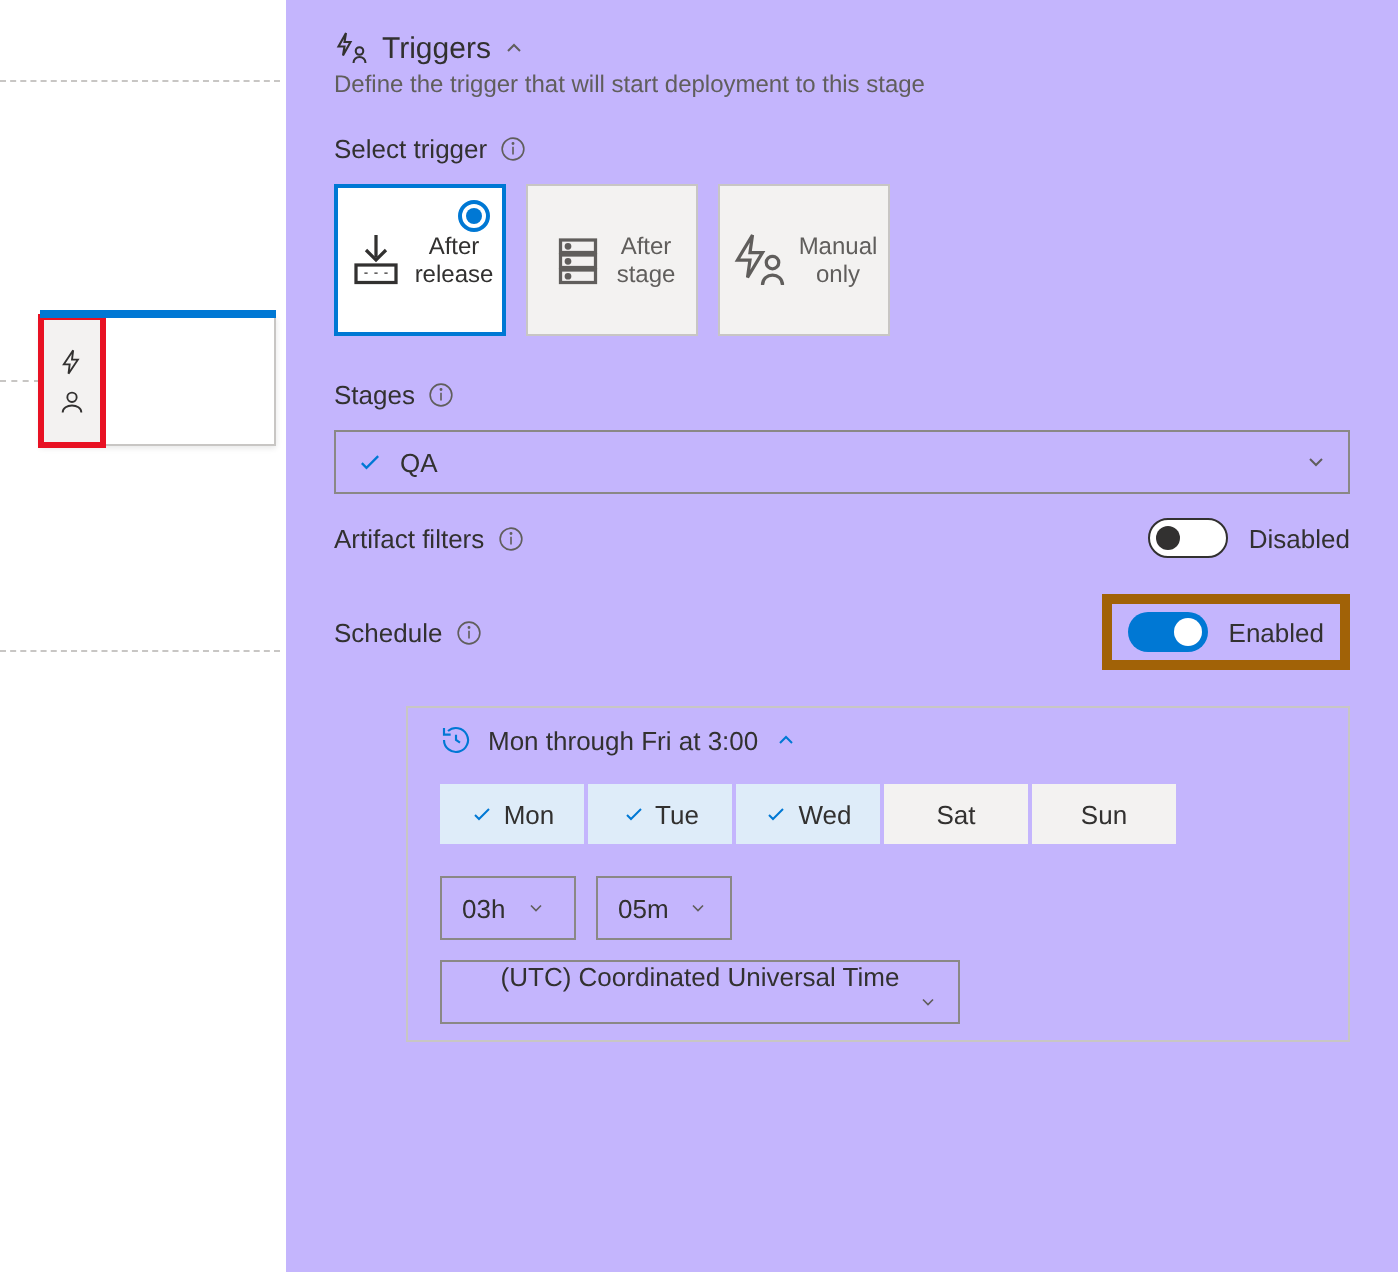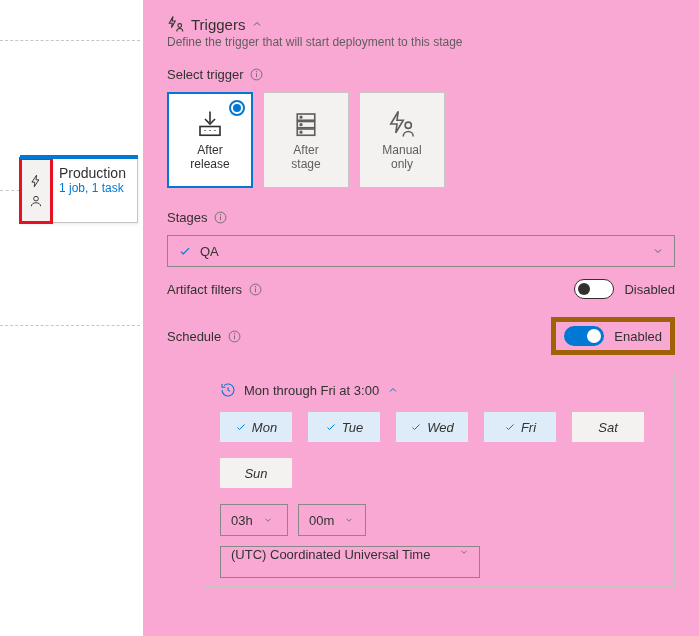--- a/index.html
+++ b/index.html
@@ -12,30 +12,30 @@
     .hline.bot { top: 325px; }
     
     .stage-card { position: absolute; left: 20px; top: 158px; width: 118px; height: 65px; border: 1px solid #c8c6c4; background: #fff; box-shadow: 0 1px 3px rgba(0,0,0,0.1); display: flex; }
     .stage-card::before { content: ""; position: absolute; top: -4px; left: -1px; right: -1px; height: 4px; background: #0078d4; }
     .stage-conditions { width: 30px; border-right: 1px solid #c8c6c4; display: flex; flex-direction: column; align-items: center; justify-content: center; gap: 6px; background: #f3f2f1; }
     .stage-conditions.highlight { outline: 3px solid #e81123; outline-offset: -1px; }
     .stage-body { flex: 1; padding: 6px 8px; overflow: hidden; }
     .stage-title { font-size: 14px; color: #323130; white-space: nowrap; overflow: hidden; }
     .stage-sub { font-size: 12px; color: #0078d4; white-space: nowrap; overflow: hidden; }
     
-    .panel { position: absolute; left: 143px; top: 0; right: 0; bottom: 0; background: #f9a8d4; padding: 15px 24px 0 24px; overflow: hidden; }
+    .panel { position: absolute; left: 143px; top: 0; right: 0; bottom: 0; background: #c4b5fd; padding: 15px 24px 0 24px; overflow: hidden; }
     
     .panel-header { display: flex; align-items: center; gap: 6px; font-size: 15px; font-weight: 400; }
     .panel-subtitle { font-size: 12px; color: #605e5c; margin-top: 2px; margin-bottom: 18px; }
     
     .field-row { display: flex; align-items: center; gap: 6px; margin-bottom: 10px; font-size: 13px; }
     .info-icon { display: inline-flex; align-items: center; justify-content: center; width: 14px; height: 14px; color: #605e5c; }
     
     .trigger-options { display: flex; gap: 10px; margin-bottom: 22px; }
-    .trigger-card { width: 86px; height: 96px; border: 1px solid #c8c6c4; background: #f3f2f1; display: flex; flex-direction: column; align-items: center; justify-content: center; gap: 4px; cursor: pointer; position: relative; }
+    .trigger-card { width: 86px; height: 76px; border: 1px solid #c8c6c4; background: #f3f2f1; display: flex; align-items: center; justify-content: center; gap: 4px; cursor: pointer; position: relative; }
     .trigger-card.selected { border: 2px solid #0078d4; background: #fff; }
     .trigger-card .radio { position: absolute; top: 6px; right: 6px; width: 16px; height: 16px; border-radius: 50%; border: 2px solid #0078d4; display: none; align-items: center; justify-content: center; }
     .trigger-card.selected .radio { display: flex; }
     .trigger-card .radio::after { content: ""; width: 8px; height: 8px; border-radius: 50%; background: #0078d4; }
     .trigger-label { font-size: 12px; text-align: center; line-height: 1.2; color: #605e5c; }
     .trigger-card.selected .trigger-label { color: #323130; }
     .trigger-icon { color: #323130; }
     
     .select-box { width: 100%; height: 32px; border: 1px solid #8a8886; display: flex; align-items: center; padding: 0 10px; cursor: pointer; margin-bottom: 12px; }
     .select-box .chev { margin-left: auto; color: #605e5c; }
@@ -51,28 +51,28 @@
     .toggle.off::after { content: ""; position: absolute; left: 3px; top: 3px; width: 12px; height: 12px; border-radius: 50%; background: #323130; }
     .toggle.on { background: #0078d4; }
     .toggle.on::after { content: ""; position: absolute; right: 3px; top: 3px; width: 14px; height: 14px; border-radius: 50%; background: #fff; }
     .toggle-label { margin-left: 10px; }
     .enabled-highlight { border: 5px solid #a16207; padding: 4px 8px; display: flex; align-items: center; }
     
     .schedule-box { border: 1px solid #c8c6c4; padding: 8px 16px; margin-left: 36px; }
     .schedule-header { display: flex; align-items: center; gap: 8px; color: #0078d4; margin-bottom: 14px; cursor: pointer; }
     .schedule-header .txt { color: #323130; }
     
-    .days-row { display: flex; flex-wrap: wrap; gap: 16px; margin-bottom: 16px; font-style: italic; }
+    .days-row { display: flex; flex-wrap: wrap; gap: 2px; margin-bottom: 16px; }
     .day-chip { width: 72px; height: 30px; display: flex; align-items: center; justify-content: center; gap: 5px; font-size: 13px; background: #f3f2f1; cursor: pointer; }
     .day-chip.active { background: #deecf9; color: #323130; }
     .day-chip .ck { color: #0078d4; }
     
     .time-row { display: flex; gap: 10px; margin-bottom: 10px; }
     .time-select { height: 32px; border: 1px solid #8a8886; display: flex; align-items: center; padding: 0 10px; gap: 10px; cursor: pointer; min-width: 68px; }
-    .tz-select { height: 32px; border: 1px solid #8a8886; display: flex; padding: 0 10px; cursor: pointer; width: 260px; }
+    .tz-select { height: 32px; border: 1px solid #8a8886; display: flex; align-items: center; padding: 0 10px; cursor: pointer; width: 260px; flex-direction: column; }
     
     svg { display: block; }
   </style>
 </head>
 <body>
 
 <div class="pipeline-area">
   <div class="hline top"></div>
   <div class="hline mid"></div>
   <div class="hline bot"></div>
@@ -82,24 +82,20 @@
         <svg width="14" height="14" viewBox="0 0 24 24" fill="none" stroke="#323130" stroke-width="1.6">
             <path d="M13 2 5 14h5l-1 8 8-12h-5l1-8z"></path>
           </svg>
       </span>
       <span>
         <svg width="14" height="14" viewBox="0 0 24 24" fill="none" stroke="#323130" stroke-width="1.6">
             <circle cx="12" cy="8" r="4"></circle>
             <path d="M4 21c0-4 4-6 8-6s8 2 8 6"></path>
           </svg>
       </span>
-    </div>
-    <div class="stage-body">
-      <div class="stage-title">Production</div>
-      <div class="stage-sub">1 job, 1 task</div>
     </div>
   </div>
 </div>
 
 <div class="panel">
   <div class="panel-header">
     <span>
       <svg width="18" height="18" viewBox="0 0 24 24" fill="none" stroke="#323130" stroke-width="1.4">
           <path d="M8 2 3 11h4l-1 6 5-9H7l1-6z"></path>
           <circle cx="17" cy="14" r="2.5"></circle>
@@ -259,47 +255,39 @@
           <span>Tue</span>
         </div>
         <div class="day-chip active">
           <span class="ck">
             <svg width="12" height="12" viewBox="0 0 24 24" fill="none" stroke="#0078d4" stroke-width="2">
               <path d="M5 13l4 4 10-10"></path>
             </svg>
           </span>
           <span>Wed</span>
         </div>
-        <div class="day-chip active">
-          <span class="ck">
-            <svg width="12" height="12" viewBox="0 0 24 24" fill="none" stroke="#0078d4" stroke-width="2">
-              <path d="M5 13l4 4 10-10"></path>
-            </svg>
-          </span>
-          <span>Fri</span>
-        </div>
         <div class="day-chip">
           <span>Sat</span>
         </div>
         <div class="day-chip">
           <span>Sun</span>
         </div>
       </div>
 
     <div class="time-row">
       <div class="time-select">
         <span>03h</span>
         <span>
           <svg width="10" height="10" viewBox="0 0 24 24" fill="none" stroke="#605e5c" stroke-width="2">
               <path d="M6 9l6 6 6-6"></path>
             </svg>
         </span>
       </div>
       <div class="time-select">
-        <span>00m</span>
+        <span>05m</span>
         <span>
           <svg width="10" height="10" viewBox="0 0 24 24" fill="none" stroke="#605e5c" stroke-width="2">
               <path d="M6 9l6 6 6-6"></path>
             </svg>
         </span>
       </div>
     </div>
 
     <div class="tz-select">
       <span>(UTC) Coordinated Universal Time</span>

